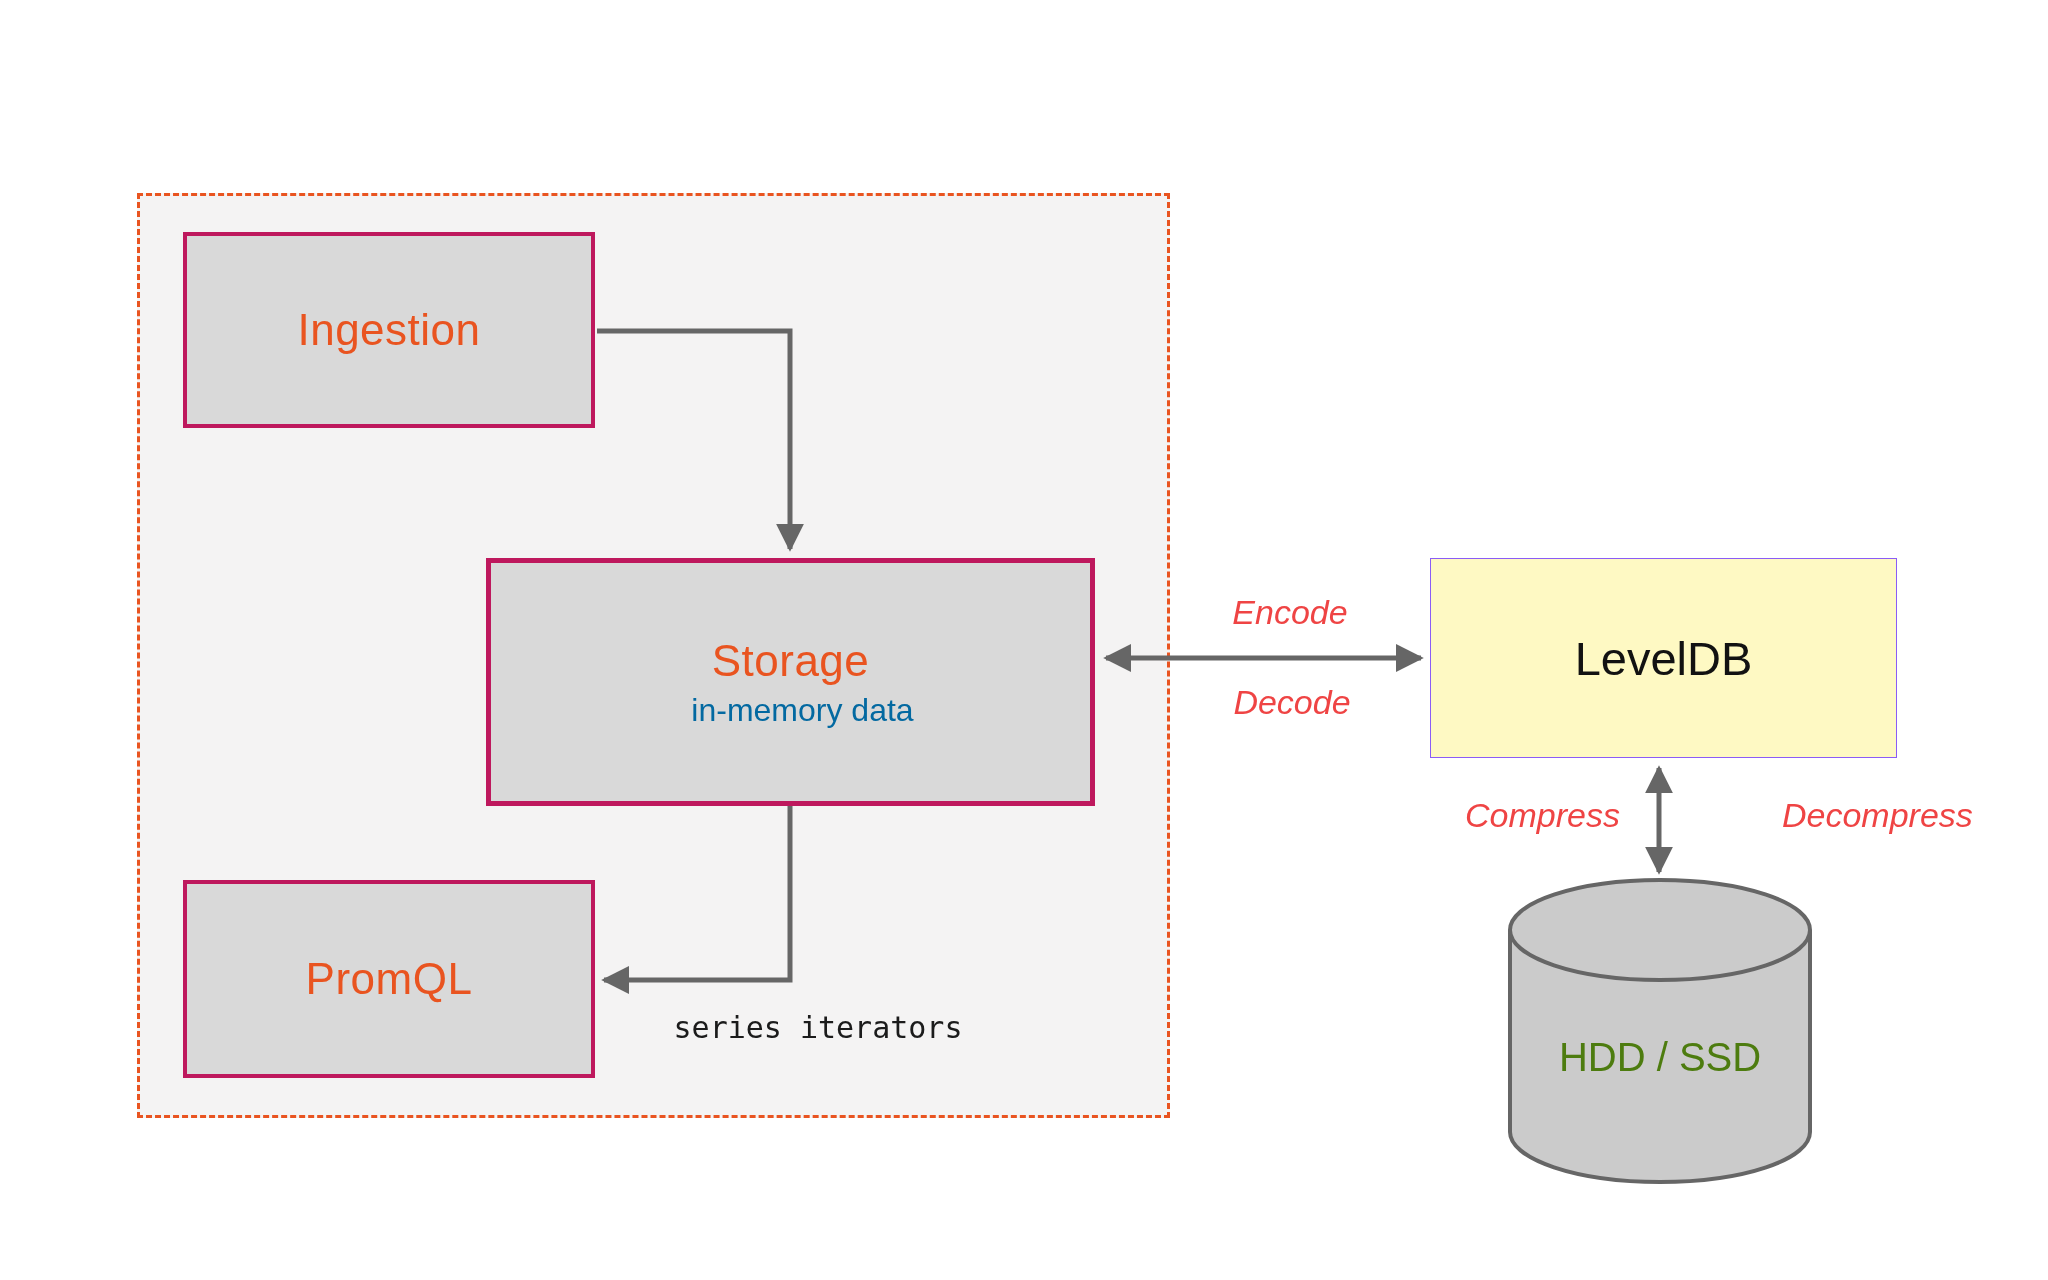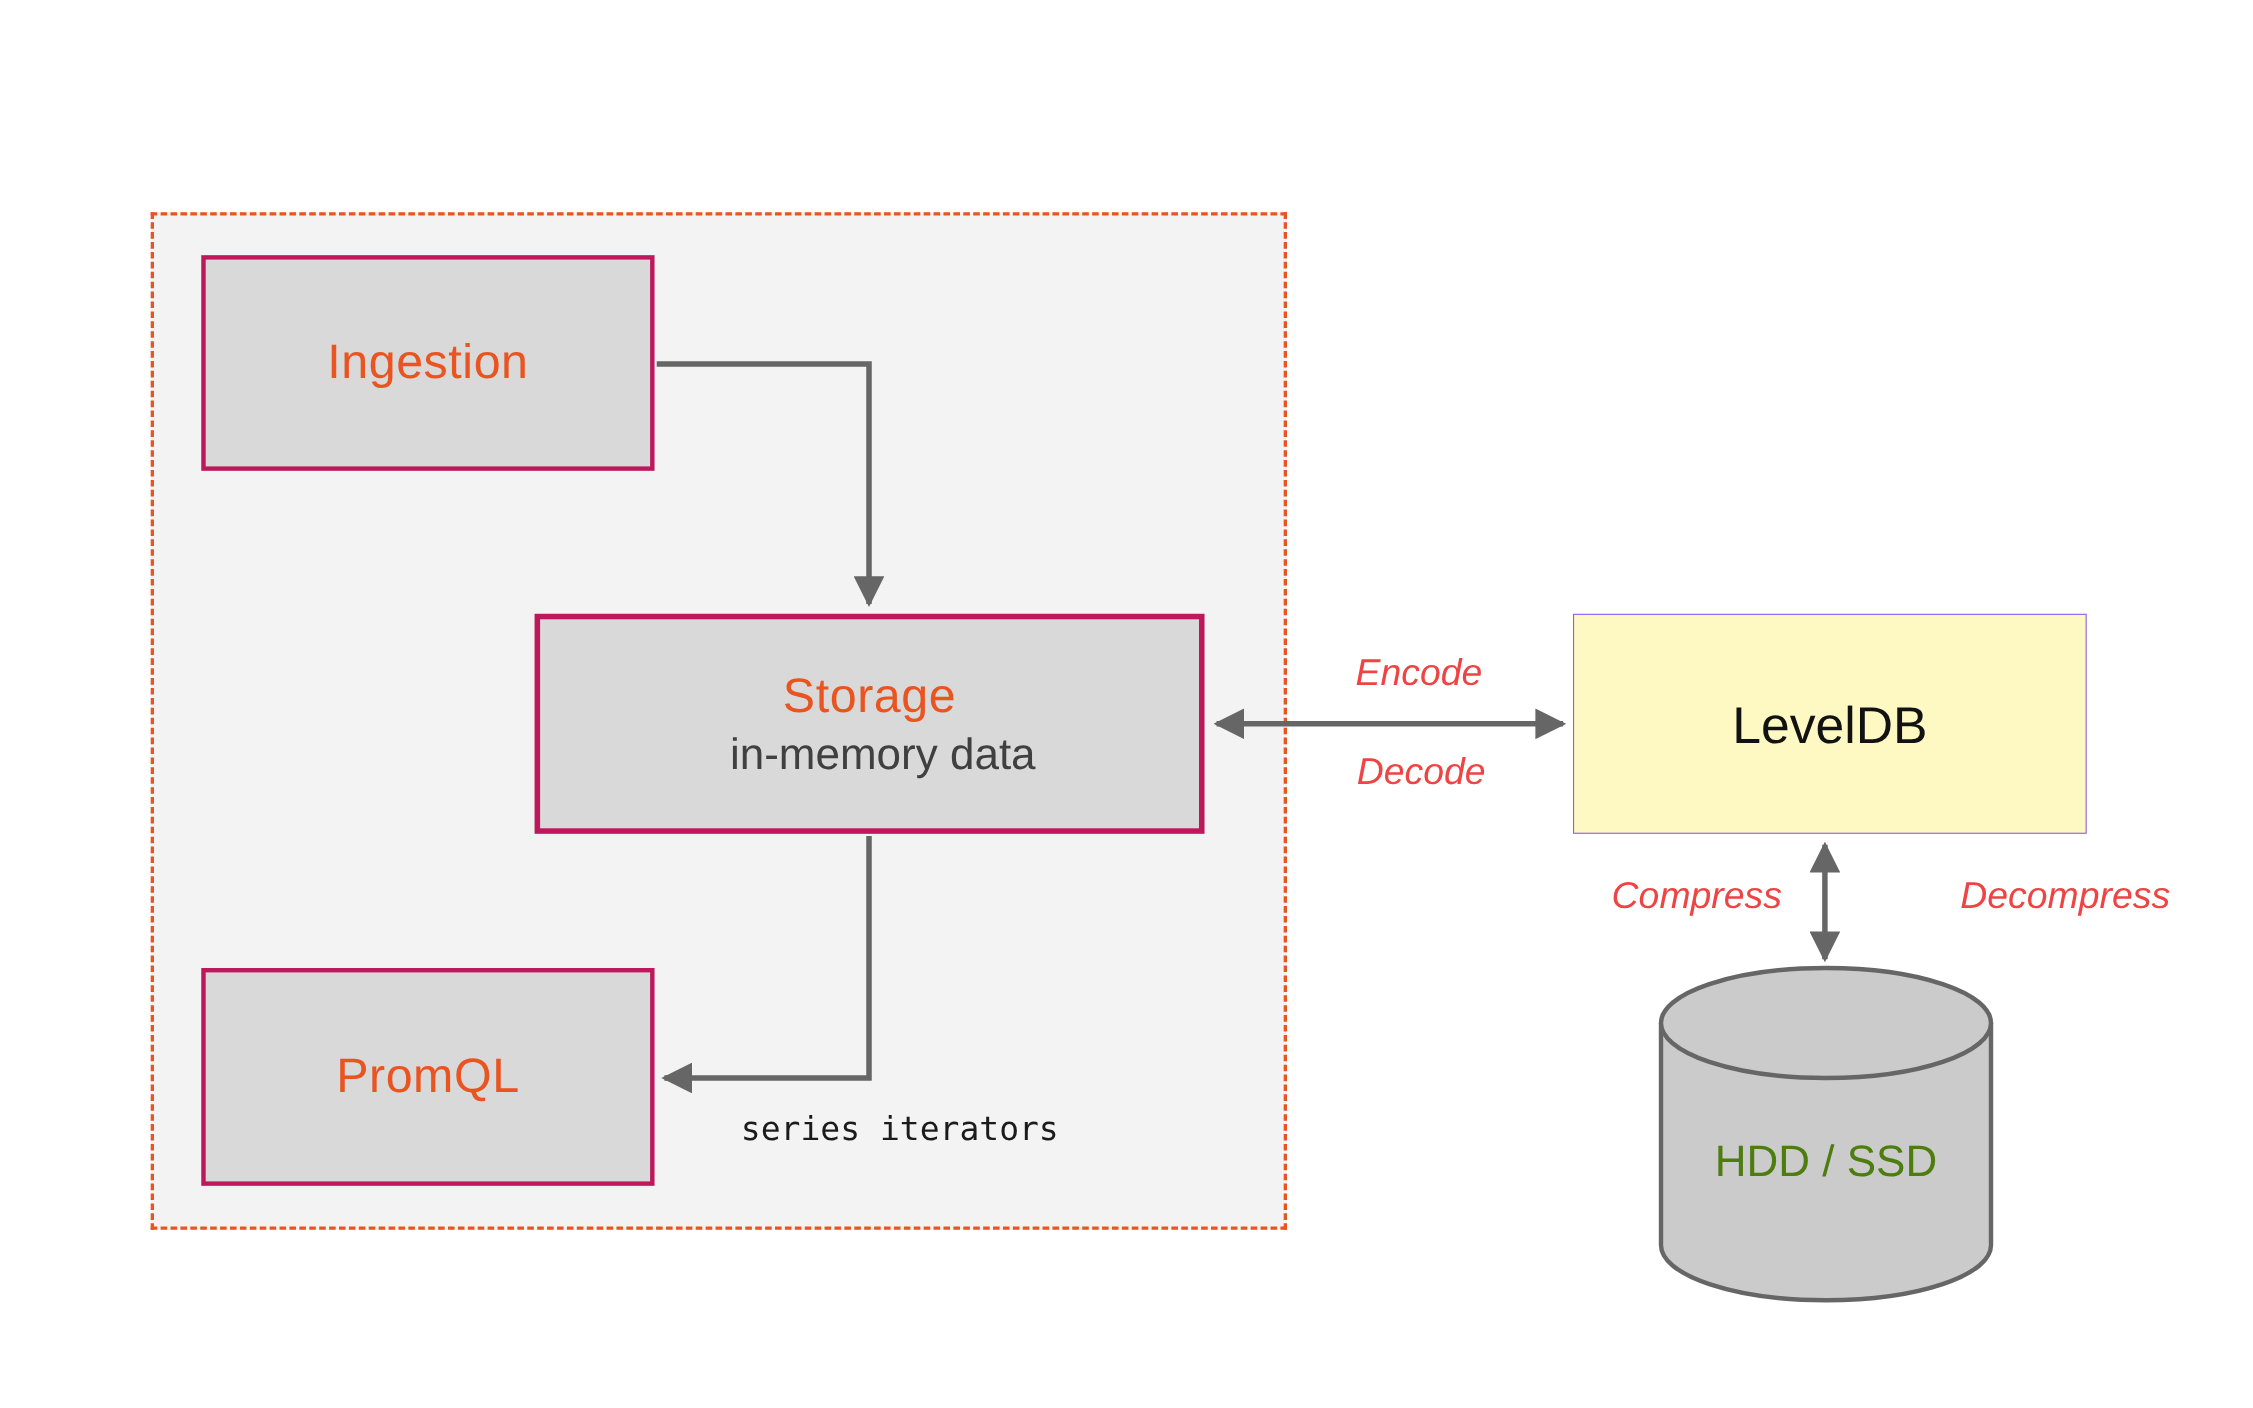--- a/index.html
+++ b/index.html
@@ -32,27 +32,27 @@
     background: #d9d9d9;
     border: 4px solid #be185d;
   }
   .node .title-orange {
     color: #e95420;
     font-size: 44px;
     font-weight: 400;
     letter-spacing: 0.5px;
   }
   .node .subtitle {
-    color: #404040;
-    font-size: 40px;
+    color: #0369a1;
+    font-size: 32px;
     margin-top: 6px;
     margin-left: 24px;
   }
   #ingestion-box { left: 183px; top: 232px; width: 412px; height: 196px; }
-  #storage-box   { left: 486px; top: 558px; width: 609px; height: 200px; border-width: 5px; }
+  #storage-box   { left: 486px; top: 558px; width: 609px; height: 248px; border-width: 5px; }
   #promql-box    { left: 183px; top: 880px; width: 412px; height: 198px; }
   #leveldb-box {
     left: 1430px; top: 558px; width: 467px; height: 200px;
     background: #fef9c3;
     border: 1px solid #8b5cf6;
   }
   #leveldb-box .title-dark {
     color: #121212;
     font-size: 47px;
   }

